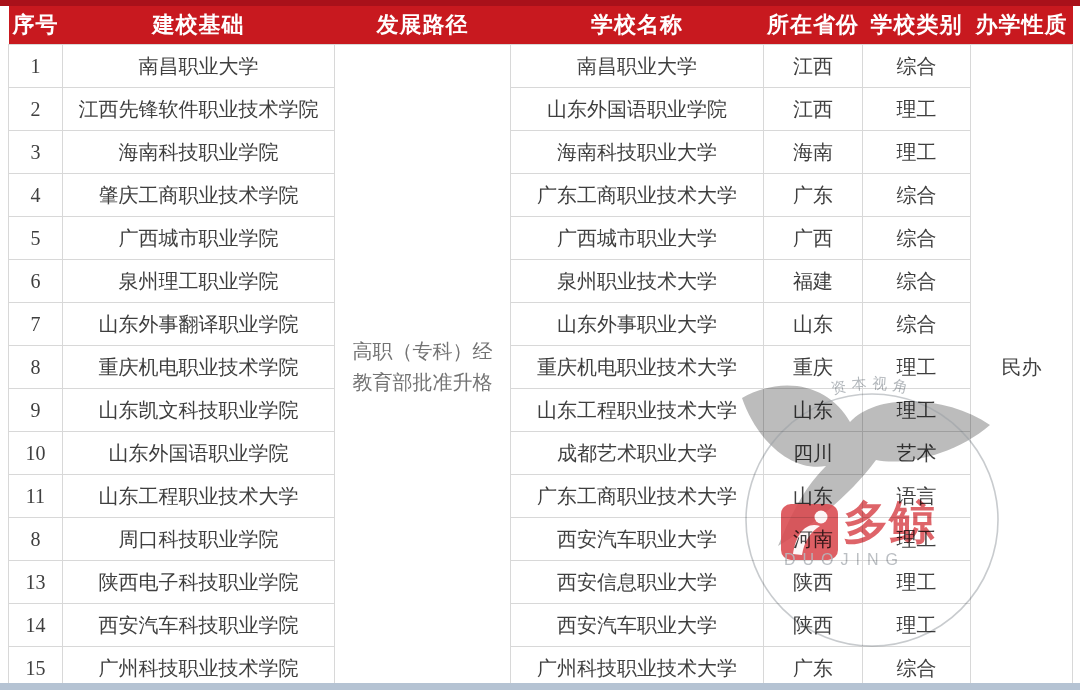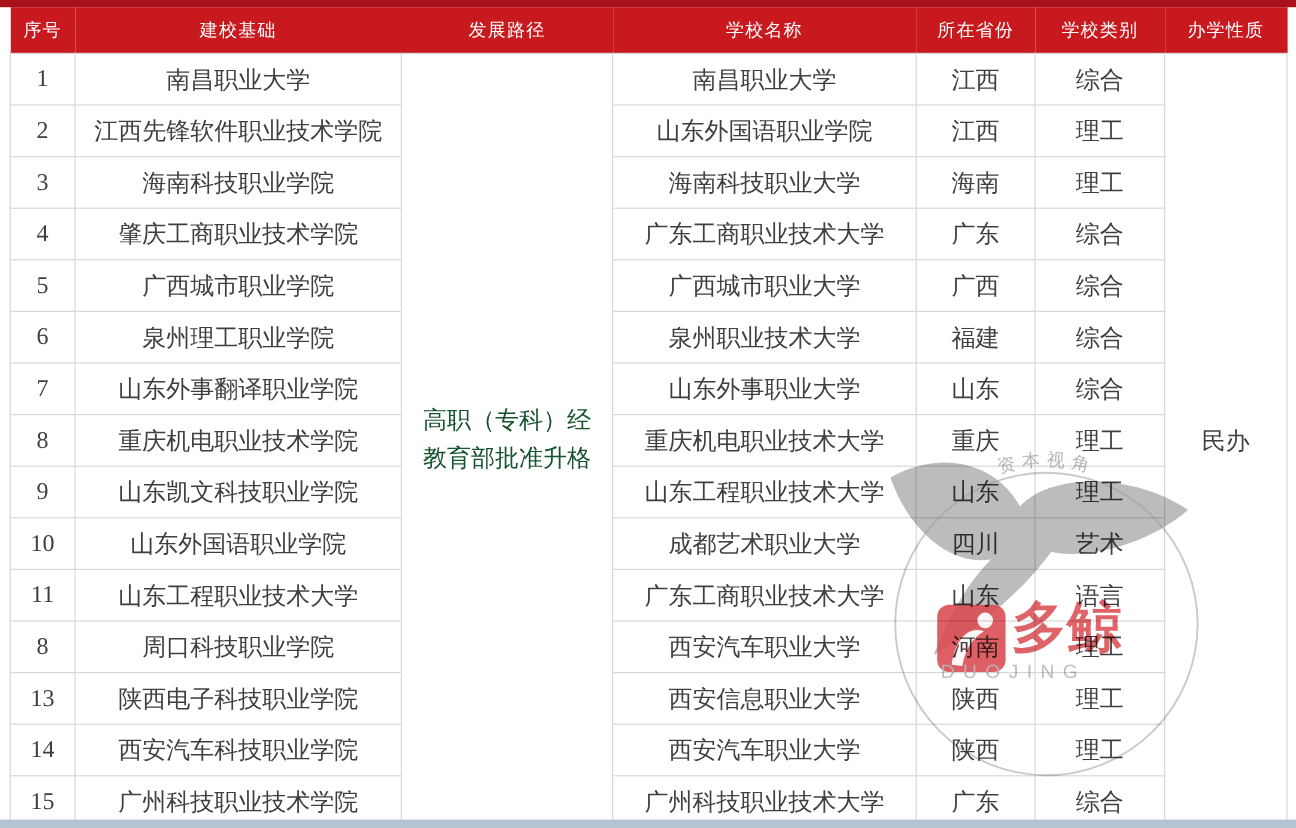--- a/index.html
+++ b/index.html
@@ -2,26 +2,26 @@
 <html><head>
 <meta charset="utf-8">
 <style>
   html,body{margin:0;padding:0;}
   body{width:1080px;height:690px;overflow:hidden;background:#fff;
        font-family:"Liberation Serif","DejaVu Serif",serif;}
   .page{position:relative;width:1080px;height:690px;overflow:hidden;background:#fff;}
   .top-strip{position:absolute;left:0;top:0;width:1080px;height:6px;background:#a9111a;z-index:3;}
   .bottom-strip{position:absolute;left:0;bottom:0;width:1080px;height:7px;background:#b5c3d3;z-index:3;}
   table.univ{position:absolute;left:8px;top:6px;width:1064px;border-collapse:collapse;table-layout:fixed;}
-  table.univ th{background:#c8191f;color:#ffffff;font-weight:normal;font-size:15px;
+  table.univ th{background:#c8191f;color:#ffffff;font-weight:bold;font-size:22px;
                 height:38px;border:0;padding:0;text-align:center;letter-spacing:1px;}
   table.univ td{border:1px solid #d8d8d8;height:42px;padding:0;text-align:center;
                 font-size:20px;color:#3f3f3f;background:transparent;}
   td.merged-path{vertical-align:middle;}
-  .path-lines{width:fit-content;margin:0 auto;text-align:left;line-height:1.55;font-size:20px;color:#14532d;}
+  .path-lines{width:fit-content;margin:0 auto;text-align:left;line-height:1.55;font-size:20px;color:#737373;}
   td.merged-nature{vertical-align:middle;font-size:21px;}
   .watermark{position:absolute;left:700px;top:370px;width:330px;height:300px;
              pointer-events:none;mix-blend-mode:multiply;z-index:2;}
 </style>
 </head>
 <body>
 
 <div class="page">
 
   <div class="top-strip"></div>

